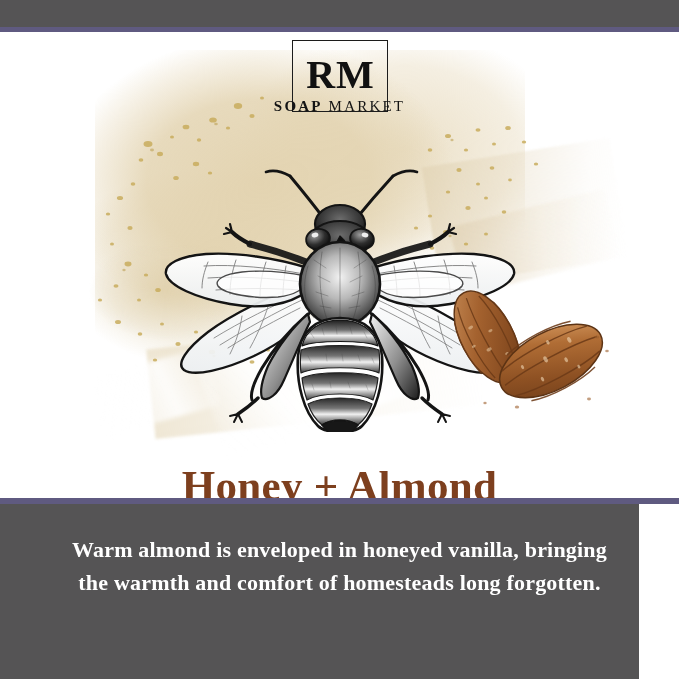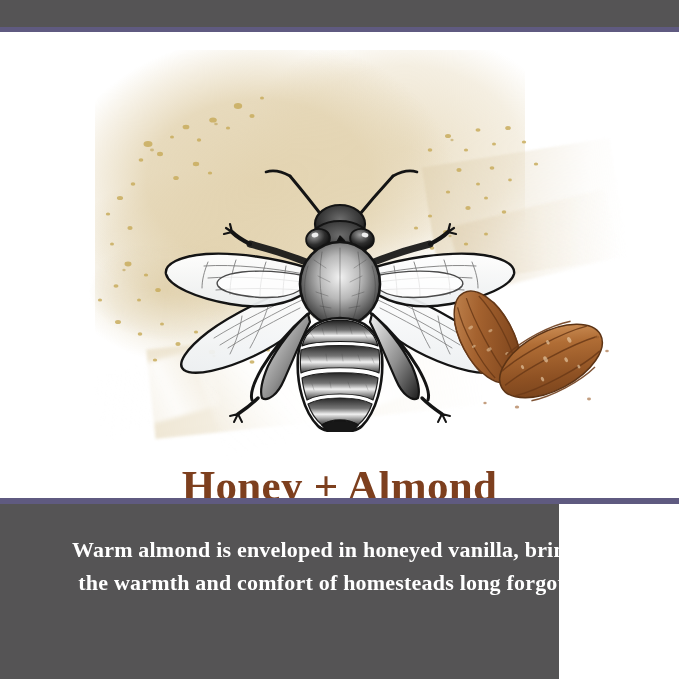--- a/index.html
+++ b/index.html
@@ -179,21 +179,21 @@
     position: absolute;
     left: 0; top: 498px;
     width: 679px; height: 6px;
     background: #5f5a80;
   }
 
   
   .bottom-panel {
     position: absolute;
     left: 0; top: 504px;
-    width: 559px; height: 175px;
+    width: 639px; height: 175px;
     background: #555455;
   }
   .description {
     position: absolute;
     left: 58px; top: 29px;
     width: 563px;
     text-align: center;
     color: #ffffff;
     font-family: "Liberation Serif", serif;
     font-size: 22px;
@@ -489,20 +489,27 @@
 
       <g fill="#9c5f2c" opacity="0.6">
         <ellipse cx="172" cy="60" rx="2.4" ry="1.6"></ellipse>
         <ellipse cx="182" cy="74" rx="1.8" ry="1.2"></ellipse>
         <ellipse cx="164" cy="122" rx="2" ry="1.4"></ellipse>
         <ellipse cx="92" cy="130" rx="2.2" ry="1.5"></ellipse>
         <ellipse cx="60" cy="126" rx="1.7" ry="1.2"></ellipse>
       </g>
     </svg>
 
+    <div class="logo-wrap">
+      <div class="logo-box">
+        <div class="logo-rm">RM</div>
+        <div class="logo-sub-mask"></div>
+        <div class="logo-sub"><span class="s-bold">SOAP</span> <span class="s-light">MARKET</span></div>
+      </div>
+    </div>
 
     <div class="product-name">Honey + Almond</div>
   </div>
 
   <div class="mid-purple"></div>
 
   <div class="bottom-panel">
     <div class="description">Warm almond is enveloped in honeyed vanilla, bringing the warmth and comfort of homesteads long forgotten.</div>
   </div>
 

